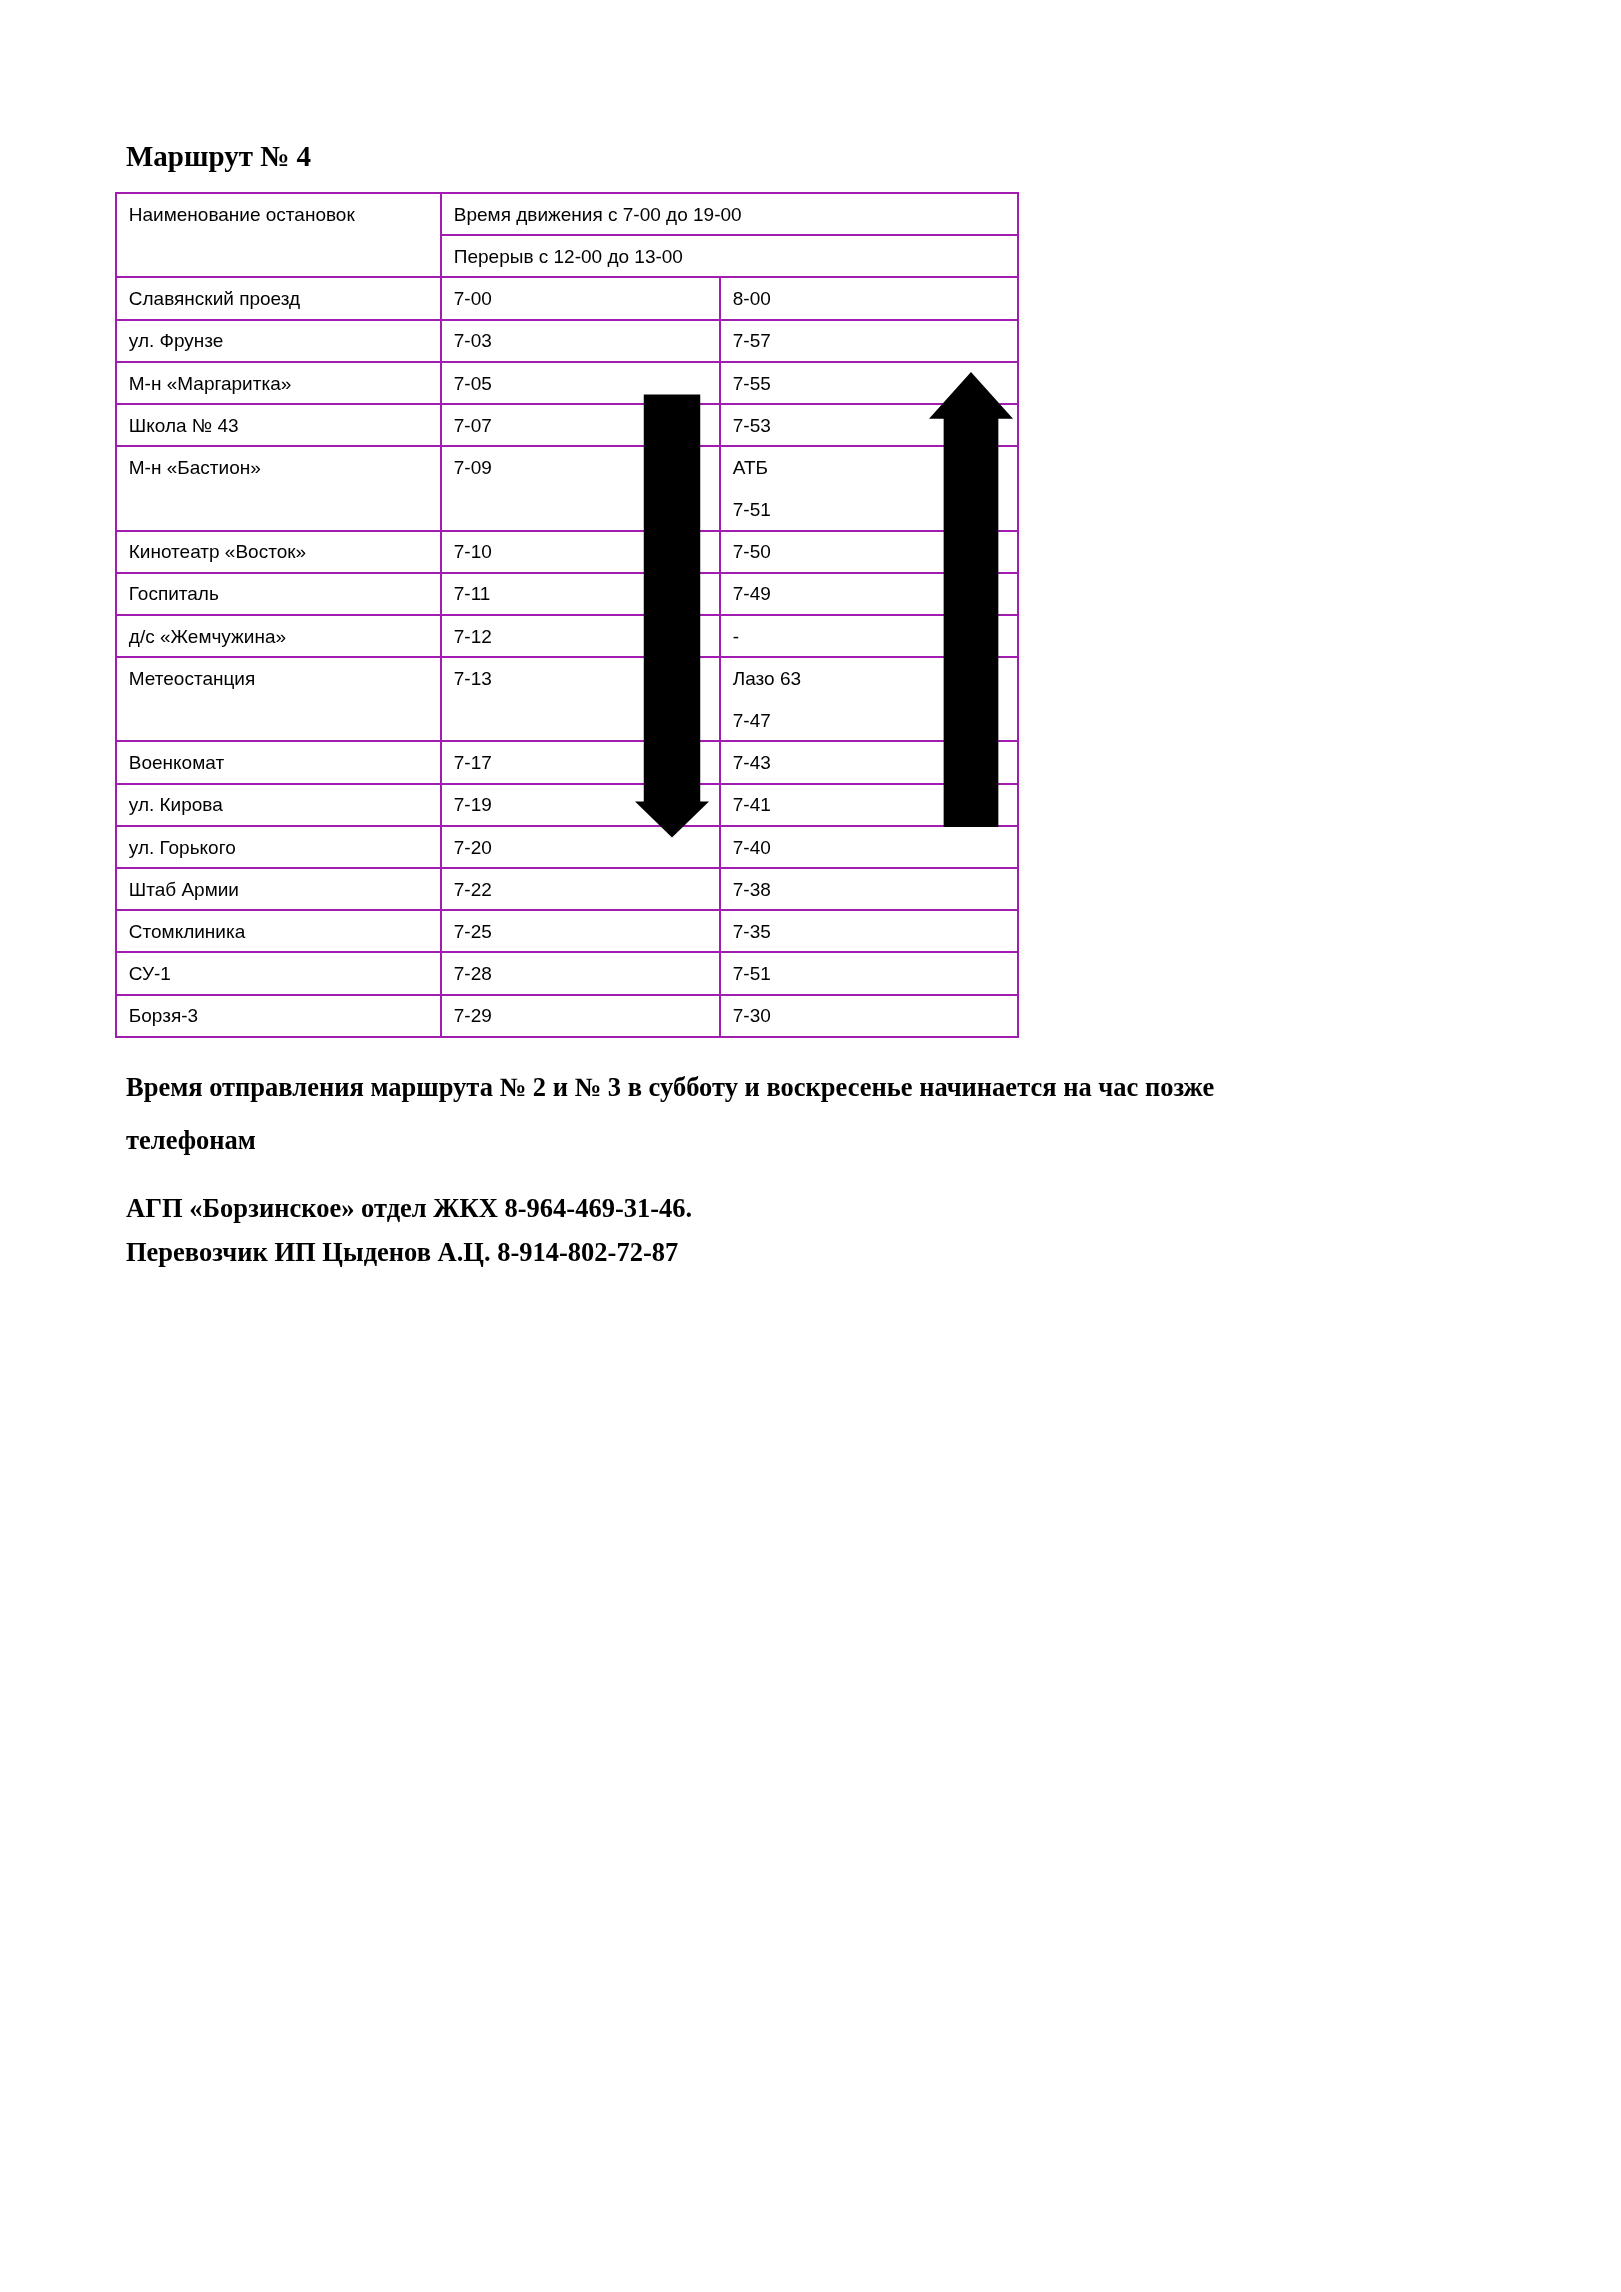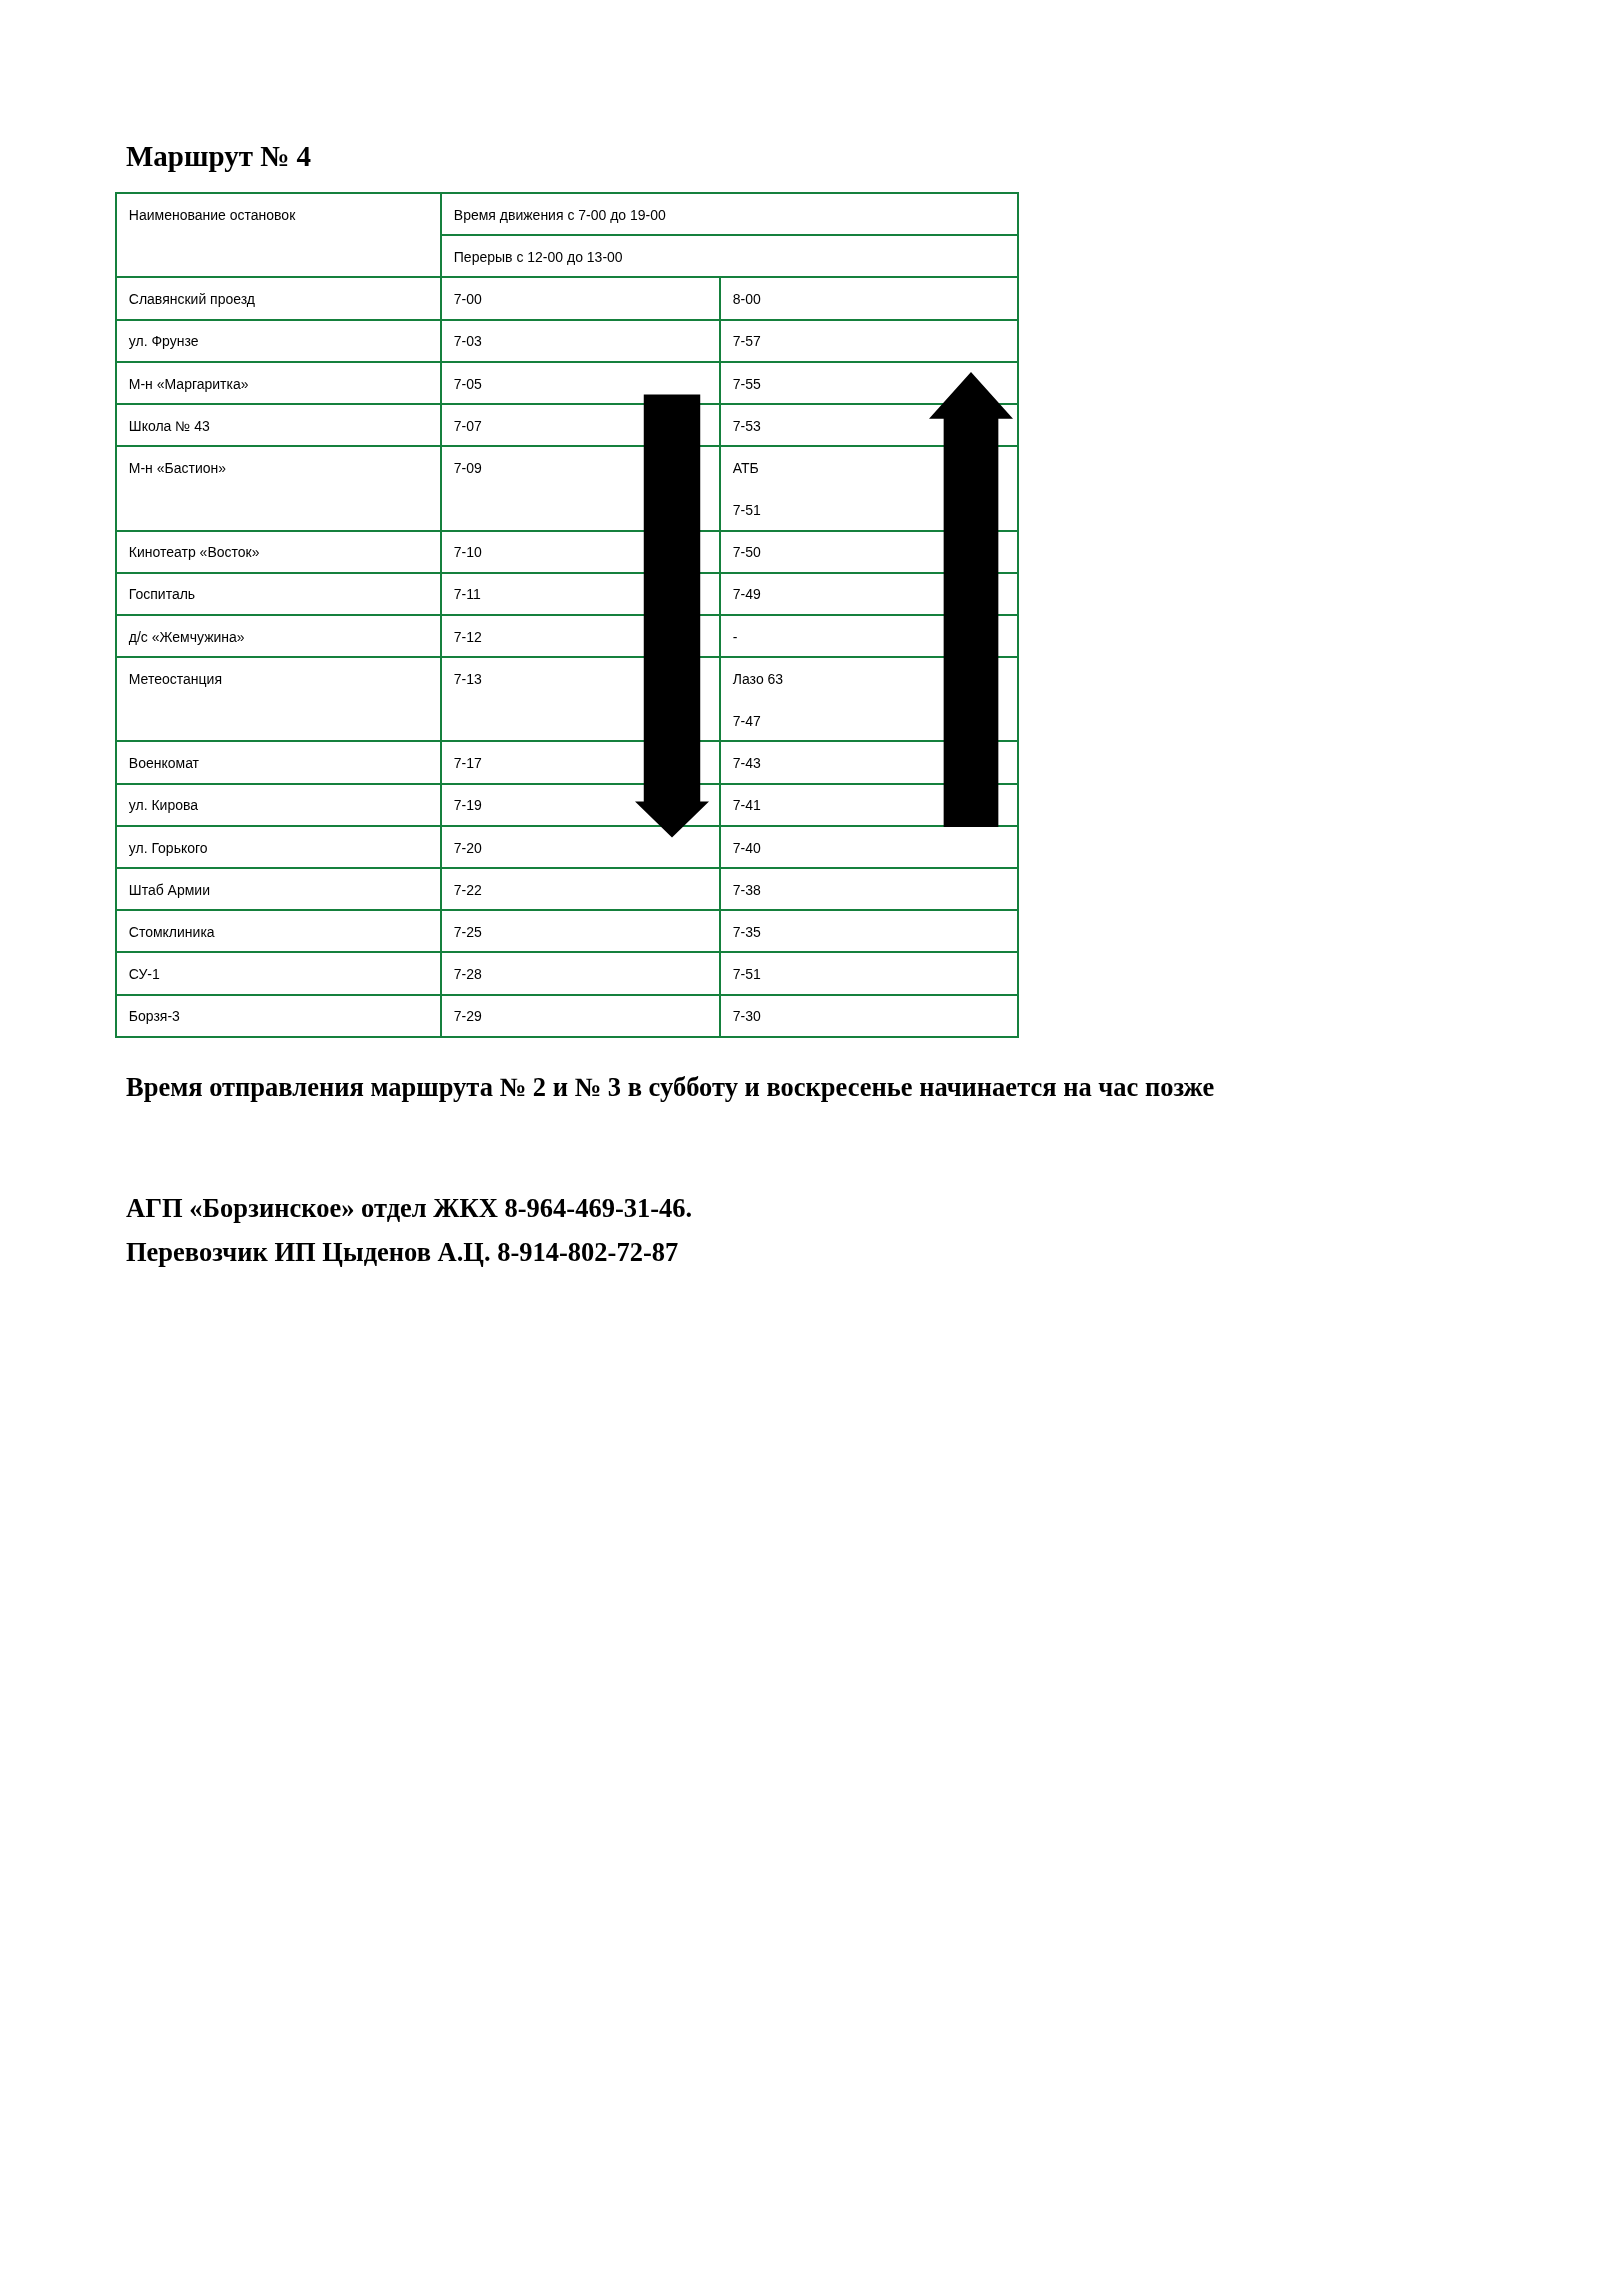--- a/index.html
+++ b/index.html
@@ -25,22 +25,22 @@
   }
   table.schedule {
     position: absolute;
     left: 93px;
     top: 192px;
     width: 903px;
     border-collapse: collapse;
     table-layout: fixed;
   }
   table.schedule td, table.schedule th {
-    border: 2px solid #15803d;
-    font-size: 14px;
+    border: 2px solid #a21caf;
+    font-size: 19px;
     line-height: 26.5px;
     vertical-align: top;
     text-align: left;
     padding: 7.8px 5.9px 5.9px 11.8px;
     font-weight: normal;
     overflow: hidden;
   }
   th.h-stops { font-weight: bold; vertical-align: top; }
   th.h-time  { font-weight: normal; text-align: center; height: 39px; }
   th.h-break { font-weight: bold; text-align: center; height: 41px; }
@@ -229,19 +229,20 @@
 
   <div class="arrow" style="left:907px; top:371px;">
     <svg width="84" height="457" viewBox="0 0 86 466" xmlns="http://www.w3.org/2000/svg">
       <polygon points="43,0 86,48 71,48 71,466 15,466 15,48 0,48" fill="#000000"></polygon>
     </svg>
   </div>
 
   <div class="notes">
     <p class="note-1">Время отправления маршрута № 2 и № 3 в субботу и воскресенье начинается на час позже</p>
     <p class="note-2">
+      <span>телефонам</span>
     </p>
     <p class="note-3">АГП «Борзинское» отдел ЖКХ  8-964-469-31-46.</p>
     <p class="note-4">Перевозчик ИП Цыденов А.Ц.  8-914-802-72-87</p>
   </div>
 
 </div>
 
 
 </body></html>

